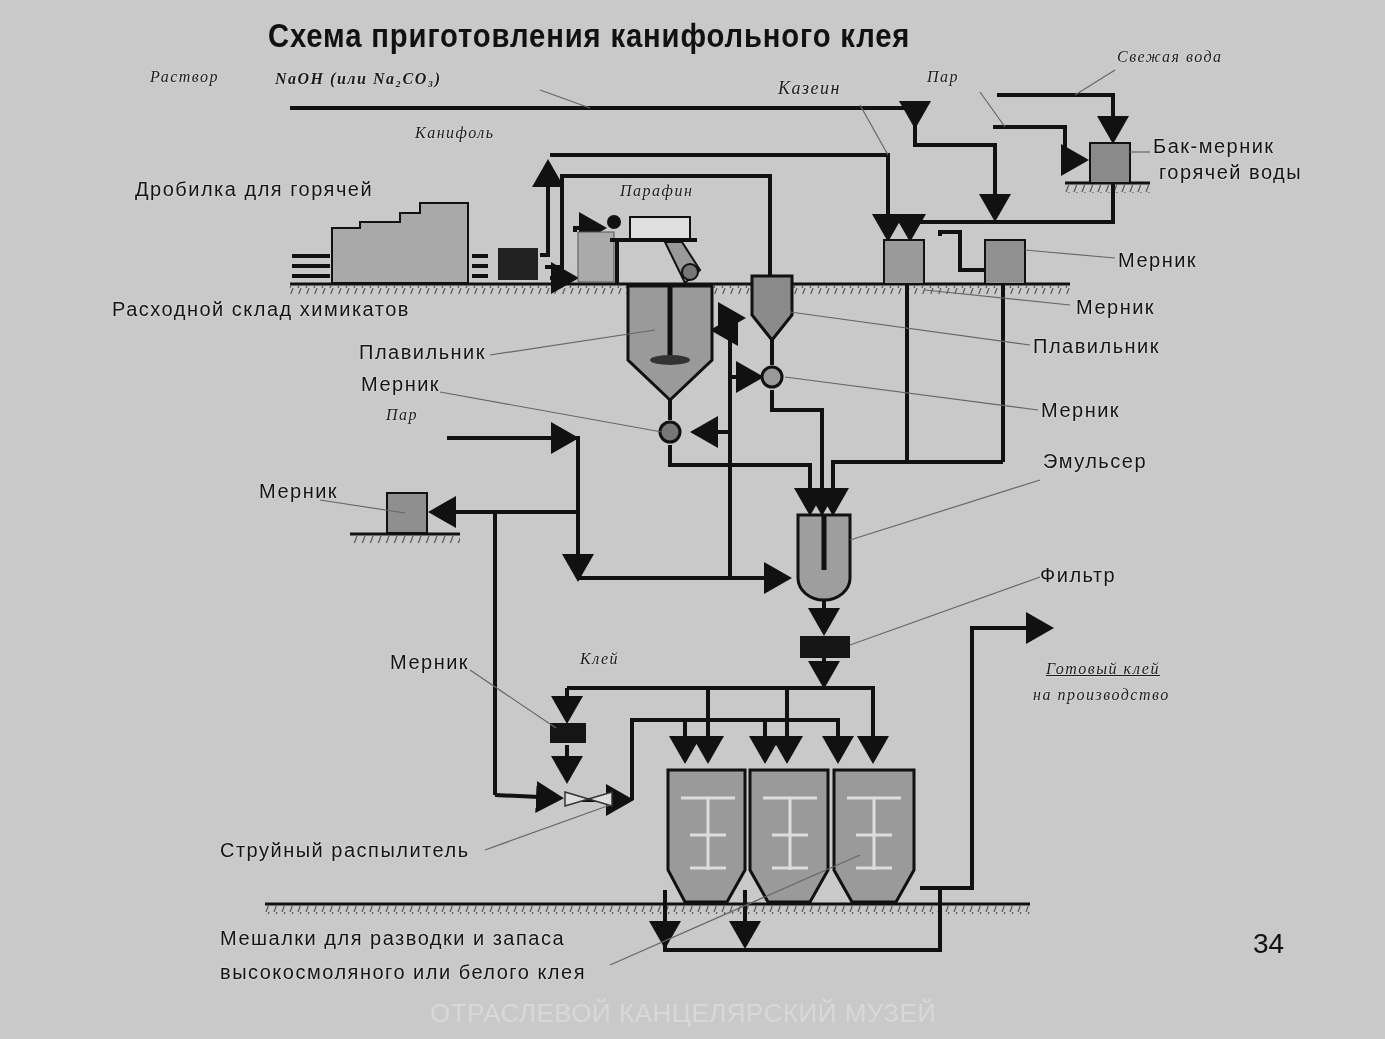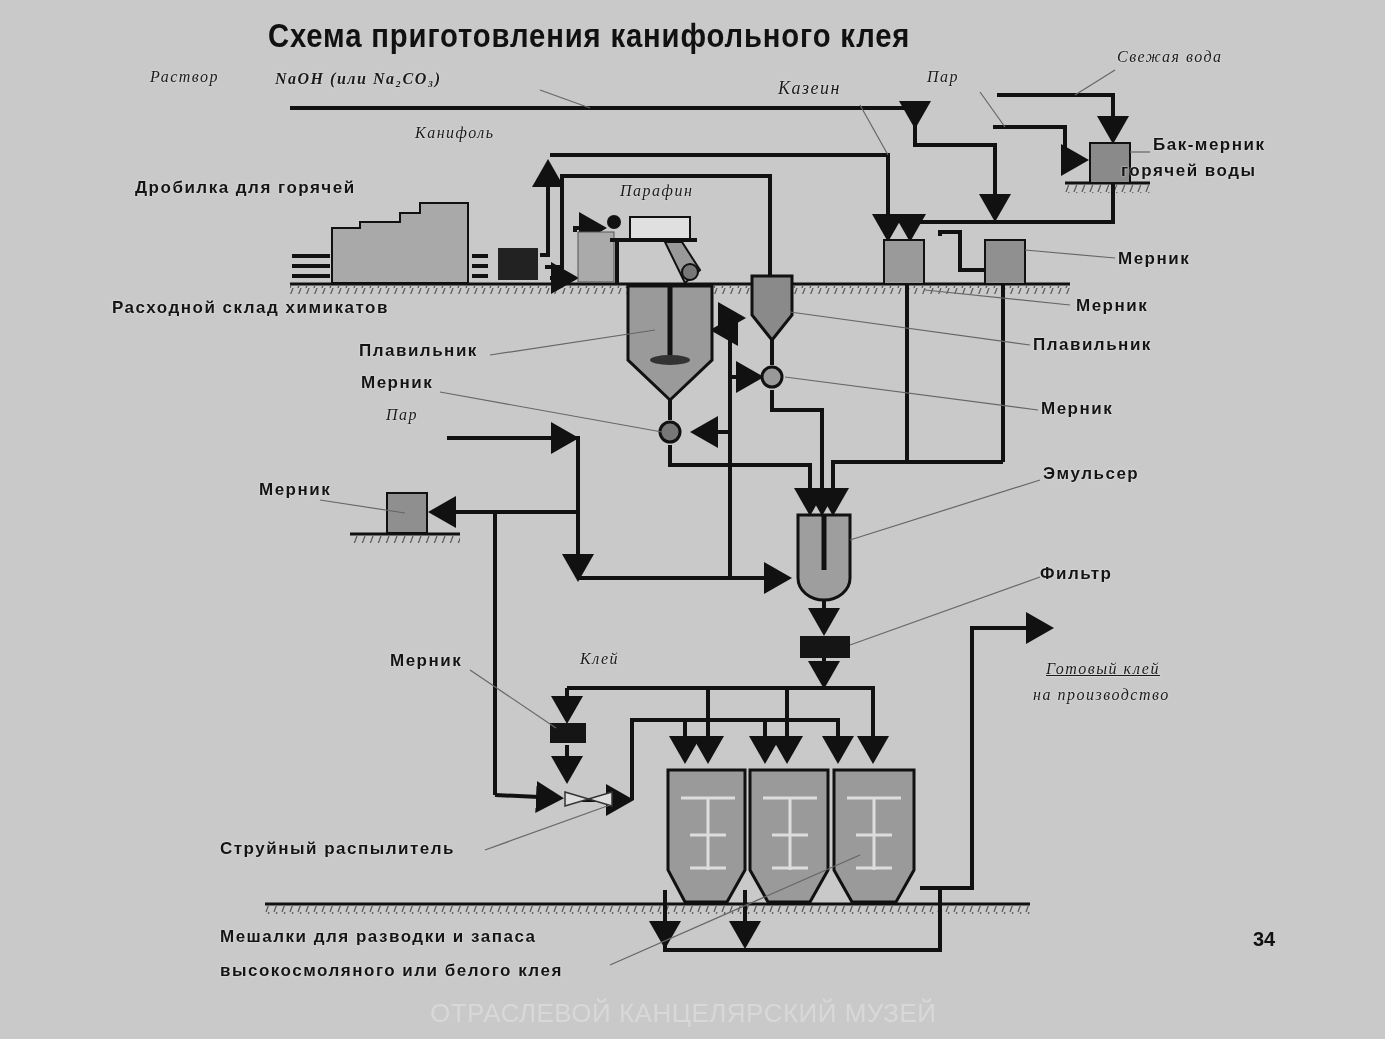--- a/index.html
+++ b/index.html
@@ -1,21 +1,21 @@
 <!DOCTYPE html>
 <html><head>
 <meta charset="utf-8">
 <style>
   html,body{margin:0;padding:0;}
   body{width:1385px;height:1039px;background:#c9c9c9;position:relative;overflow:hidden;font-family:"Liberation Sans",sans-serif;color:#111;}
-  .lbl{position:absolute;font-weight:bold;font-size:17px;letter-spacing:1.5px;white-space:nowrap;color:#141414;text-shadow:0 0 2px #eee;}
+  .lbl{position:absolute;font-weight:normal;font-size:20px;letter-spacing:1.5px;white-space:nowrap;color:#141414;text-shadow:0 0 2px #eee;}
   .it{position:absolute;font-style:italic;font-size:16px;letter-spacing:1.5px;white-space:nowrap;color:#1a1a1a;font-family:"Liberation Serif",serif;text-shadow:0 0 2px #eee;}
   .title{position:absolute;left:268px;top:16px;font-size:34px;font-weight:bold;letter-spacing:1px;transform:scaleX(0.86);transform-origin:left top;white-space:nowrap;}
   .watermark{position:absolute;left:430px;top:998px;font-size:26px;color:#d8d8d8;letter-spacing:0.5px;white-space:nowrap;}
-  .pagenum{position:absolute;left:1253px;top:928px;font-size:20px;font-weight:bold;}
+  .pagenum{position:absolute;left:1253px;top:928px;font-size:28px;font-weight:normal;}
   svg{position:absolute;left:0;top:0;}
 </style>
 </head>
 <body>
 
 <svg width="1385" height="1039" viewBox="0 0 1385 1039">
   <defs>
     <marker id="ar" markerWidth="8" markerHeight="8" refX="6" refY="4" orient="auto" markerUnits="strokeWidth">
       <path d="M0,0 L7,4 L0,8 Z" fill="#111"></path>
     </marker>
@@ -192,29 +192,29 @@
 <div class="it" style="left:927px;top:68px;">Пар</div>
 <div class="it" style="left:1117px;top:48px;">Свежая вода</div>
 <div class="it" style="left:386px;top:406px;">Пар</div>
 <div class="it" style="left:580px;top:650px;">Клей</div>
 <div class="it" style="left:1046px;top:660px;text-decoration:underline;">Готовый клей</div>
 <div class="it" style="left:1033px;top:686px;">на производство</div>
 
 <div class="lbl" style="left:135px;top:178px;">Дробилка для горячей</div>
 <div class="lbl" style="left:112px;top:298px;">Расходной склад химикатов</div>
 <div class="lbl" style="left:1153px;top:135px;">Бак-мерник</div>
-<div class="lbl" style="left:1121px;top:161px;">горячей воды</div>
+<div class="lbl" style="left:1159px;top:161px;">горячей воды</div>
 <div class="lbl" style="left:1118px;top:249px;">Мерник</div>
 <div class="lbl" style="left:1076px;top:296px;">Мерник</div>
 <div class="lbl" style="left:1033px;top:335px;">Плавильник</div>
 <div class="lbl" style="left:1041px;top:399px;">Мерник</div>
 <div class="lbl" style="left:359px;top:341px;">Плавильник</div>
 <div class="lbl" style="left:361px;top:373px;">Мерник</div>
 <div class="lbl" style="left:259px;top:480px;">Мерник</div>
-<div class="lbl" style="left:1043px;top:464px;text-align:right;">Эмульсер</div>
+<div class="lbl" style="left:1043px;top:450px;text-align:right;">Эмульсер</div>
 <div class="lbl" style="left:1040px;top:564px;">Фильтр</div>
 <div class="lbl" style="left:390px;top:651px;">Мерник</div>
 <div class="lbl" style="left:220px;top:839px;">Струйный распылитель</div>
 <div class="lbl" style="left:220px;top:927px;">Мешалки для разводки и запаса</div>
 <div class="lbl" style="left:220px;top:961px;">высокосмоляного или белого клея</div>
 
 <div class="pagenum">34</div>
 <div class="watermark">ОТРАСЛЕВОЙ КАНЦЕЛЯРСКИЙ МУЗЕЙ</div>
 
 </body></html>

